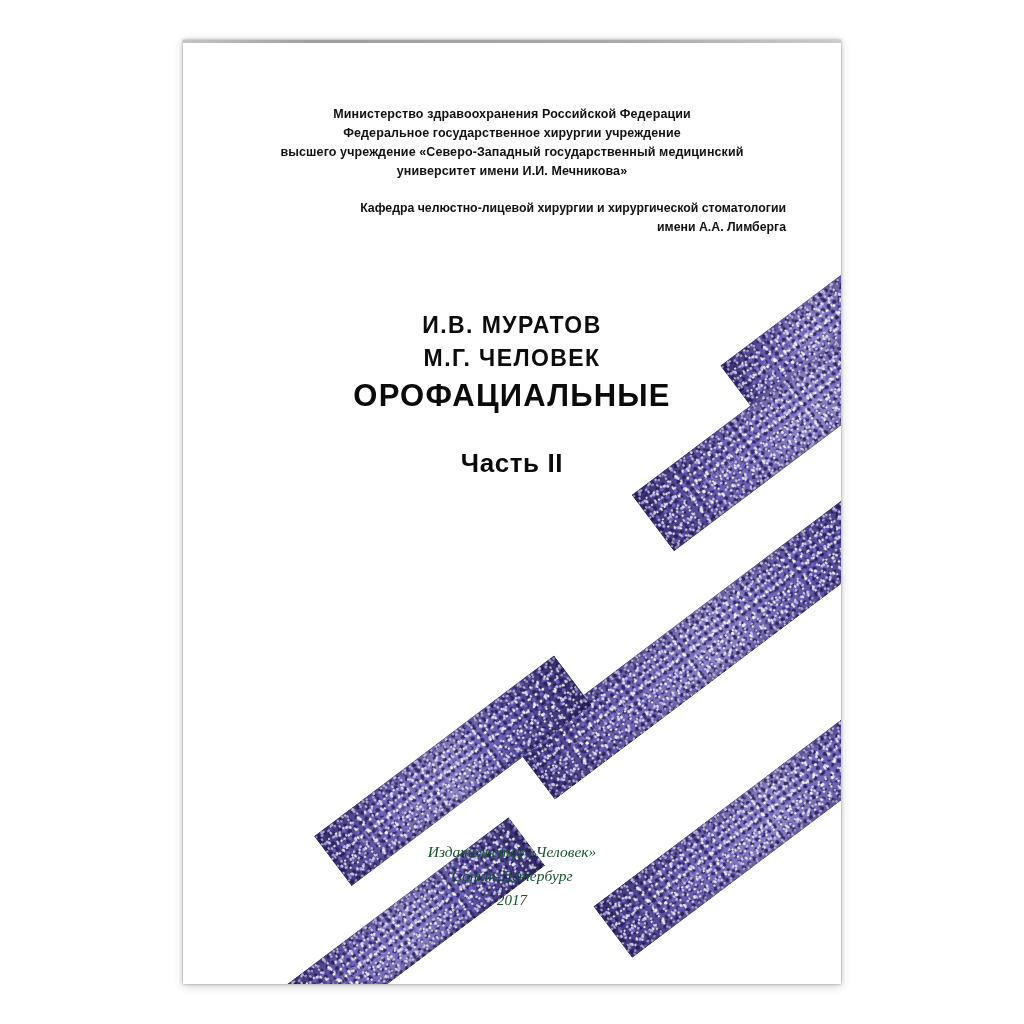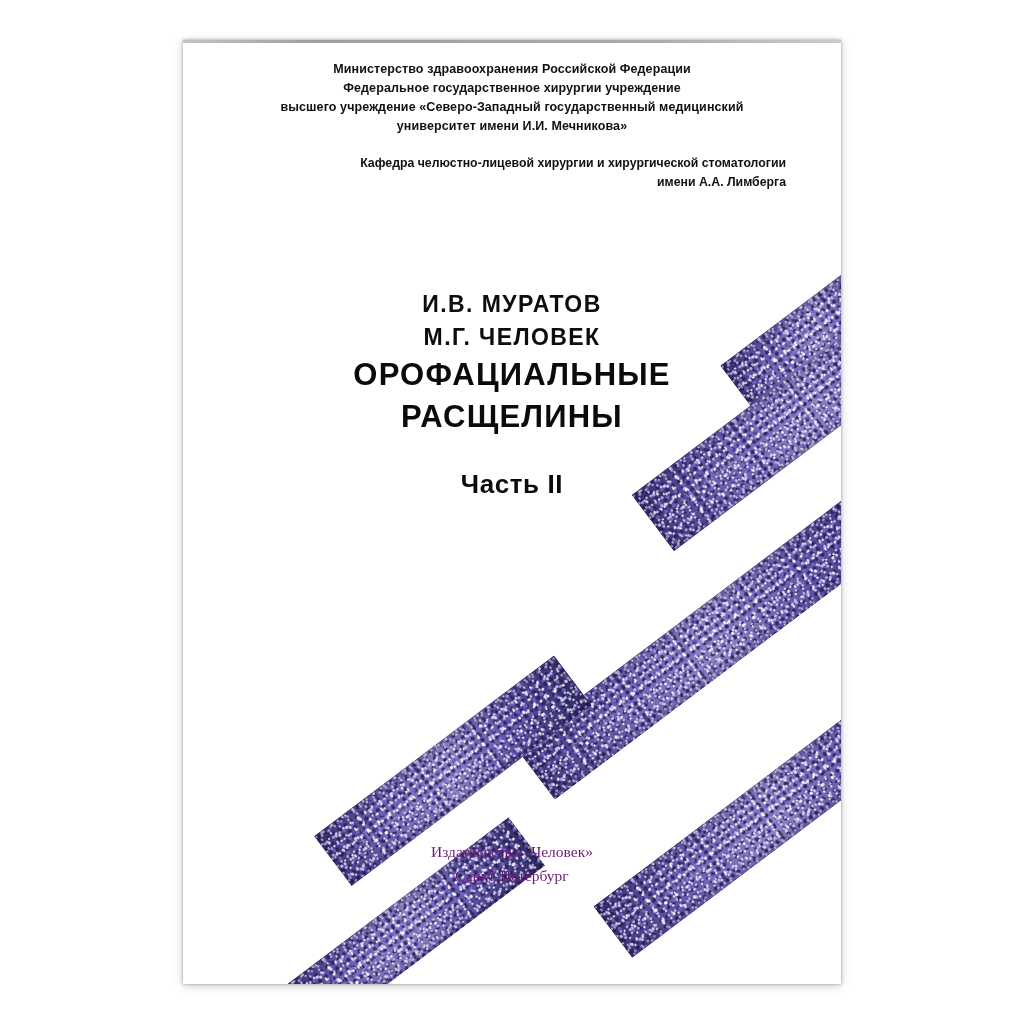--- a/index.html
+++ b/index.html
@@ -94,21 +94,21 @@
   
   .content {
     position: relative;
     z-index: 3;
     padding: 0 55px;
     text-align: center;
     color: #101010;
   }
 
   .publisher-block {
-    margin-top: 20px;
+    margin-top: 65px;
   }
   .publisher-line {
     font-size: 12.5px;
     font-weight: bold;
     line-height: 19px;
     letter-spacing: .1px;
     color: #111111;
   }
 
   .department-block {
@@ -116,21 +116,21 @@
     text-align: right;
   }
   .department-line {
     font-size: 12.3px;
     font-weight: bold;
     line-height: 19px;
     color: #111111;
   }
 
   .authors {
-    margin-top: 96px;
+    margin-top: 72px;
   }
   .author-line {
     font-size: 23px;
     font-weight: bold;
     letter-spacing: 1.4px;
     line-height: 33px;
     color: #0d0d0d;
   }
 
   .title {
@@ -155,22 +155,23 @@
     position: absolute;
     left: 0;
     right: 0;
     top: 800px;
     z-index: 4;
     text-align: center;
   }
   .imprint-line {
     font-size: 15.5px;
     line-height: 24px;
-    color: #701a75;
+    color: #14532d;
     font-family: "Liberation Serif", serif;
+    font-style: italic;
   }
   .imprint-line.year {
     font-size: 15px;
   }
 </style>
 </head>
 <body>
 
 <div id="page">
 
@@ -214,26 +215,26 @@
         <div class="department-line">имени А.А. Лимберга</div>
       </div>
 
       <div class="authors">
         <div class="author-line">И.В. МУРАТОВ</div>
         <div class="author-line">М.Г. ЧЕЛОВЕК</div>
       </div>
 
       <div class="title">
         <div class="title-line">ОРОФАЦИАЛЬНЫЕ</div>
-        <div class="title-line">РАСЩЕЛИНЫ</div>
       </div>
 
       <div class="part">Часть II</div>
 
     </div>
 
     <div class="imprint">
       <div class="imprint-line">Издательство «Человек»</div>
       <div class="imprint-line">Санкт-Петербург</div>
+      <div class="imprint-line year">2017</div>
     </div>
 
   </div>
 </div>
 
 </body></html>

